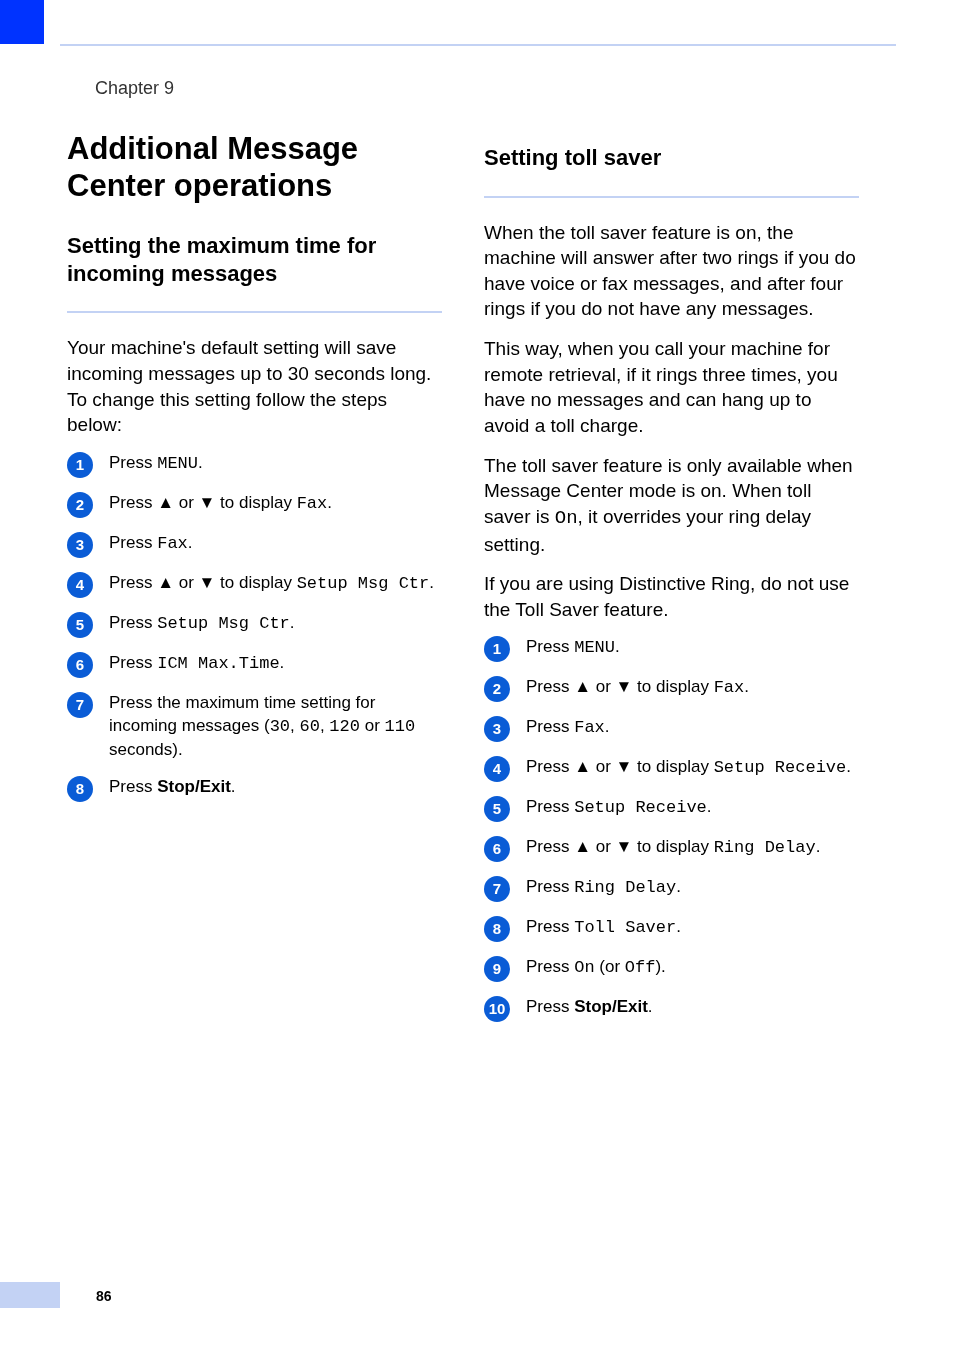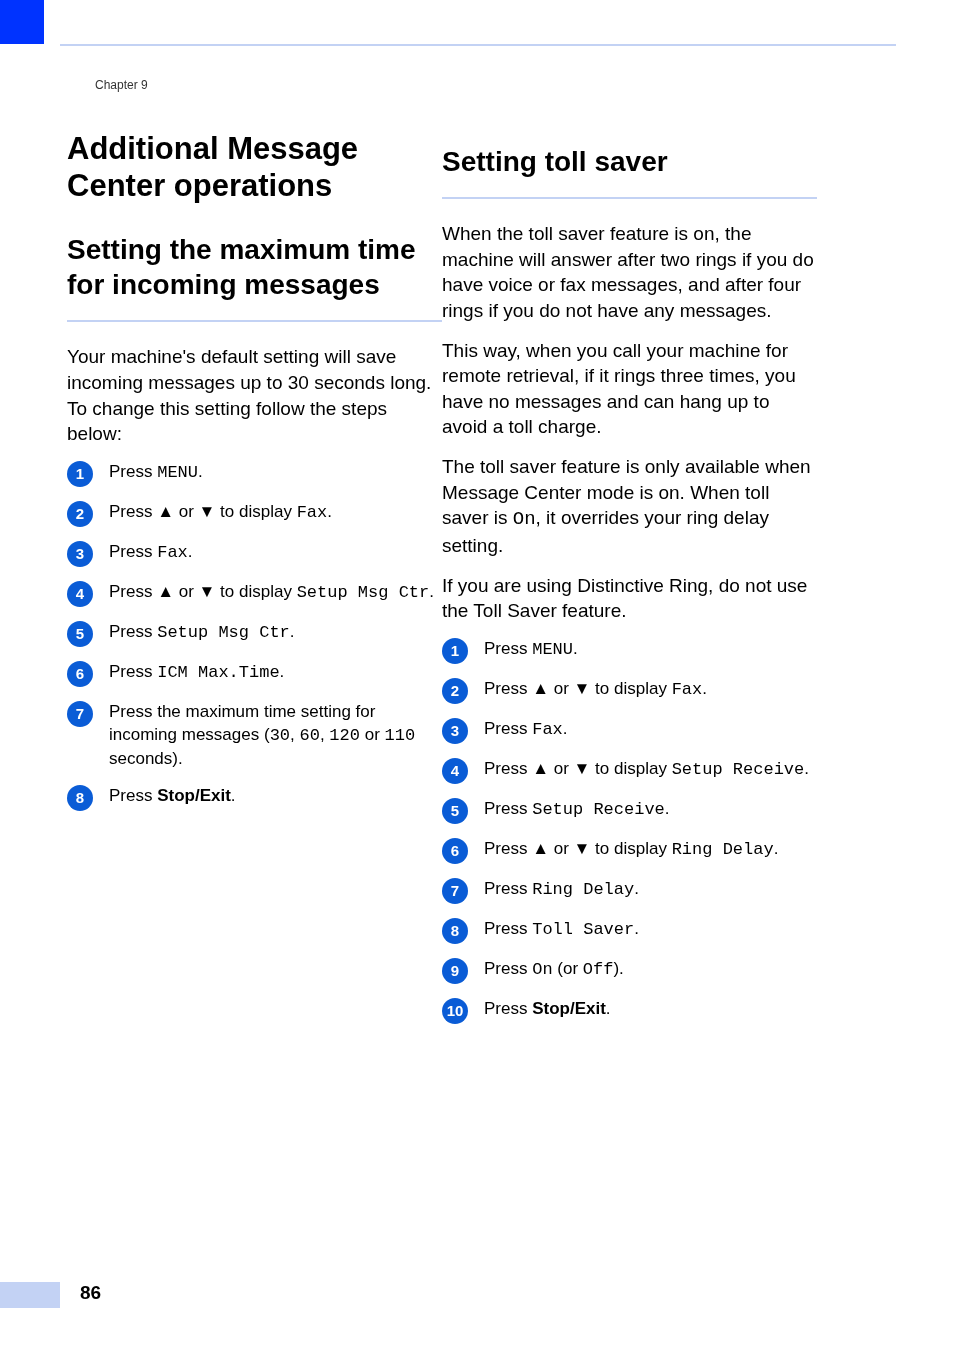--- a/index.html
+++ b/index.html
@@ -20,43 +20,44 @@
   .header-line {
     position: absolute;
     left: 60px; top: 44px;
     width: 836px;
     height: 2px;
     background: #c3d2f4;
   }
   .chapter {
     position: absolute;
     left: 95px; top: 78px;
-    font-size: 12px;
+    font-size: 18px;
     color: #333;
   }
   .content {
     position: absolute;
     left: 67px; top: 130px;
     width: 830px;
     display: flex;
+    gap: 42px;
   }
   .col {
     width: 375px;
   }
   h1.main-title {
     font-size: 31px;
     font-weight: bold;
     line-height: 1.2;
     margin-bottom: 28px;
   }
   h2.sub-title {
-    font-size: 28px;
+    font-size: 22px;
     font-weight: bold;
     line-height: 1.25;
-    padding-bottom: 18px;
+    padding-bottom: 24px;
     border-bottom: 2px solid #c3d2f4;
     margin-bottom: 22px;
   }
   p.para {
     font-size: 19px;
     line-height: 1.35;
     margin-bottom: 14px;
   }
   .steps {
     list-style: none;
@@ -85,22 +86,22 @@
     font-family: "Courier New", Courier, monospace;
   }
   .page-number-tab {
     position: absolute;
     left: 0; bottom: 43px;
     width: 60px; height: 26px;
     background: #c3d2f4;
   }
   .page-number {
     position: absolute;
-    left: 80px; bottom: 47px;
-    font-size: 19px;
+    left: 96px; bottom: 47px;
+    font-size: 14px;
     font-weight: bold;
   }
 </style>
 </head>
 <body>
 
 <div class="blue-tab"></div>
 <div class="header-line"></div>
 <div class="chapter">Chapter 9</div>
 

